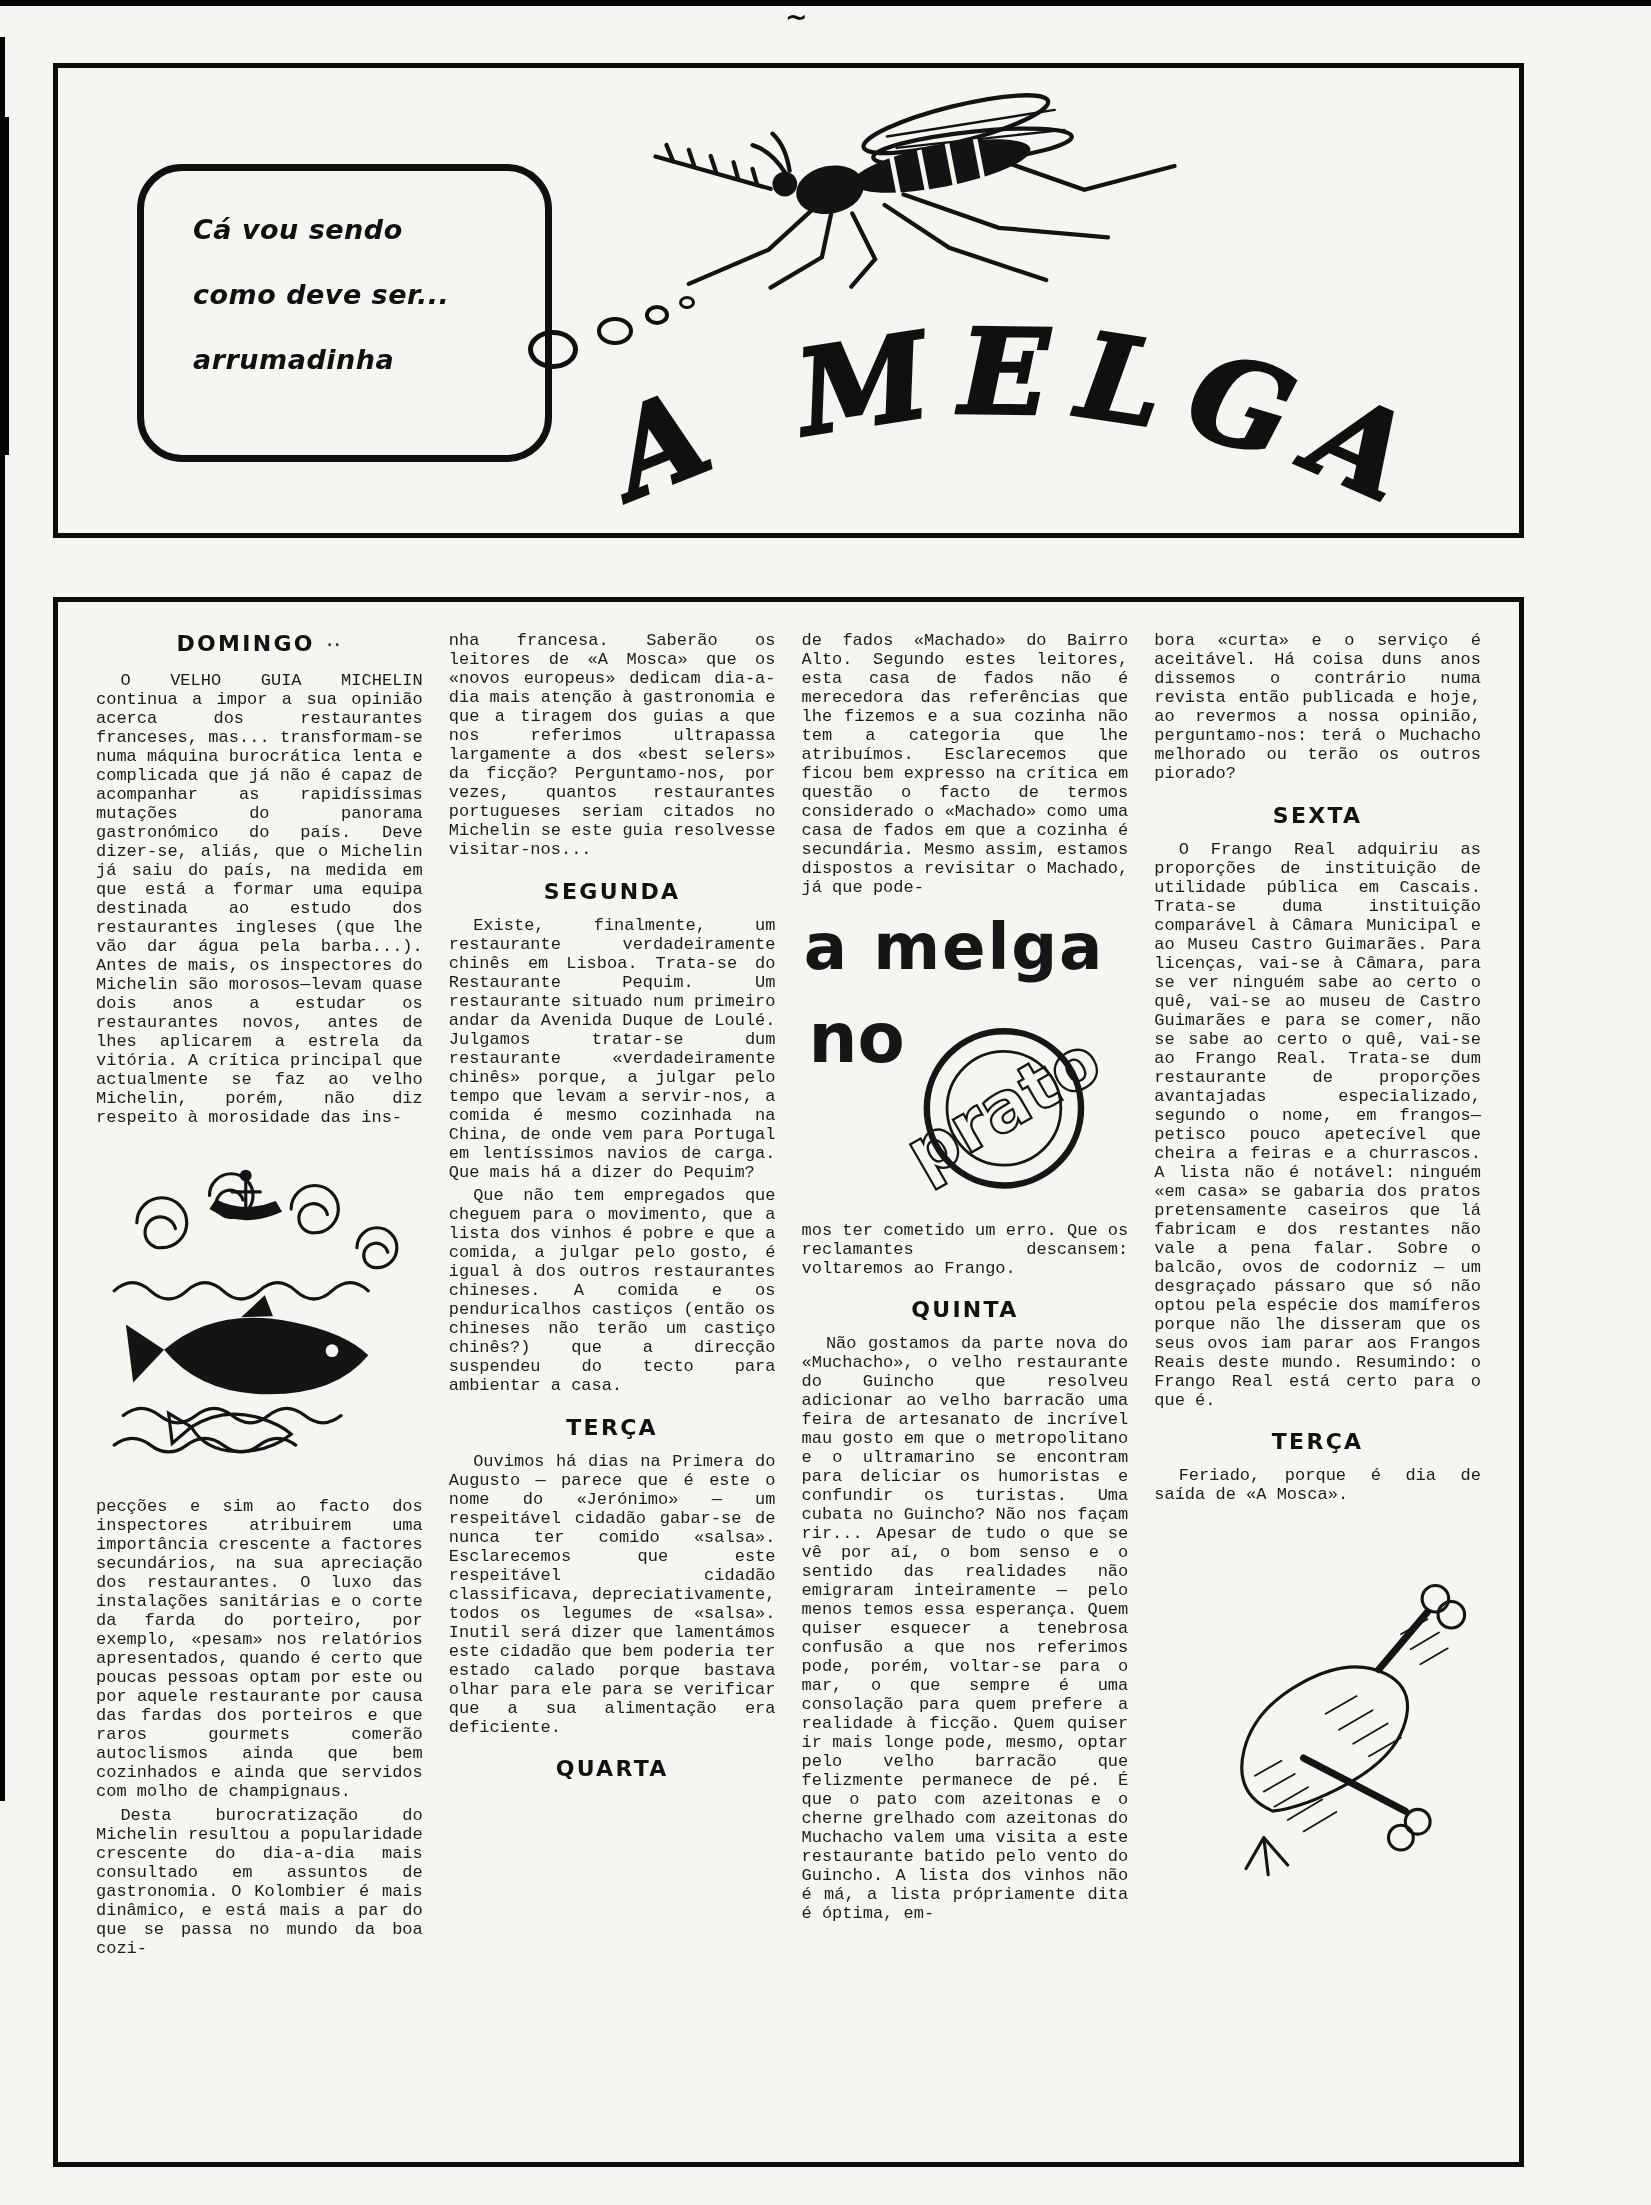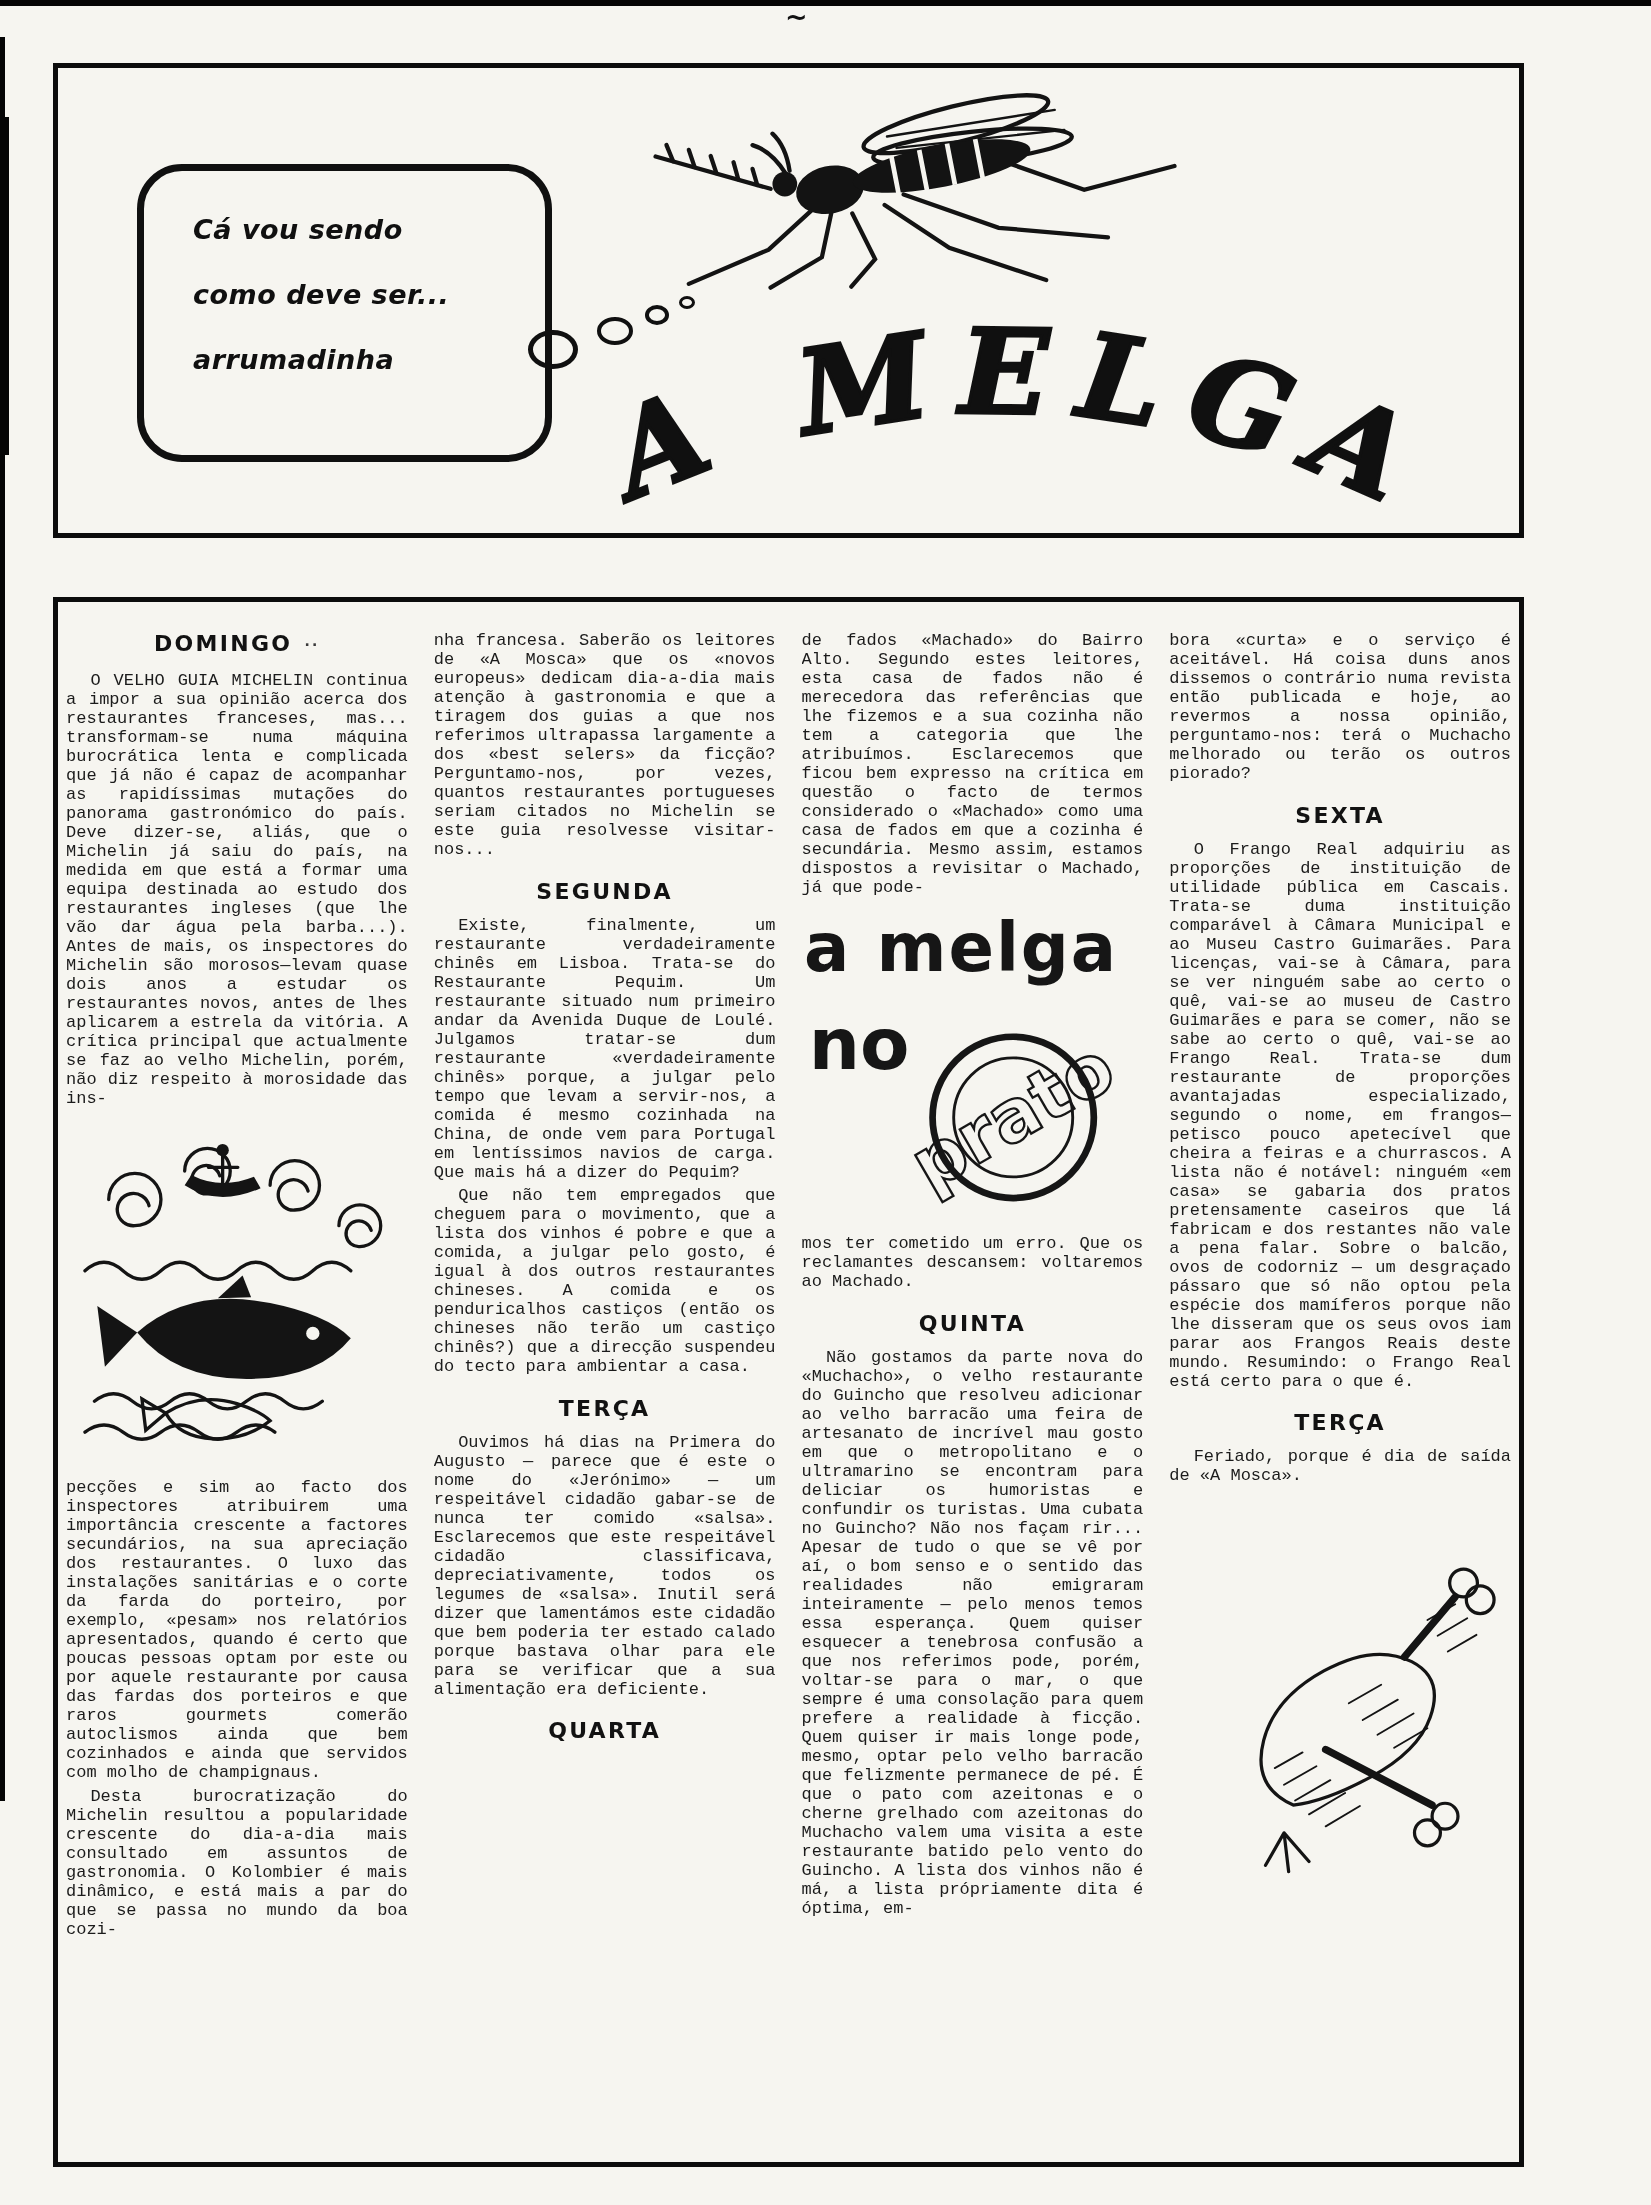--- a/index.html
+++ b/index.html
@@ -34,21 +34,21 @@
   .bdot { position:absolute; border:4.7px solid #101010; border-radius:50%; background:transparent; }
   .bdot1 { left:470px; top:262px; width:50px; height:39px; border-width:5.6px; }
   .bdot2 { left:539px; top:249px; width:36px;  height:28px; border-width:4.7px; }
   .bdot3 { left:587px; top:237px; width:24.4px;  height:20px; border-width:4.2px; }
   .bdot4 { left:621px; top:228px; width:16px;  height:13px; border-width:3.8px; }
 
   .mosquito { position:absolute; left:570px; top:12.2px; width:556px; height:210px; }
   .masthead { position:absolute; left:540px; top:217px; width:849px; height:259px; }
 
   
-  .columns { display:flex; gap:26px; padding:29px 8px; height:100%; }
+  .columns { display:flex; gap:26px; padding:29px 38px; height:100%; }
   .col { flex:1 1 0; min-width:0; overflow:hidden; font-size:17px; line-height:19px; text-align:justify; }
   .col p { margin:0 0 4.7px; text-indent:24.4px;font-family:Liberation Mono, monospace; }
   .col p.cont { text-indent:0; }
   .day-heading {
     font-family:"DejaVu Sans", sans-serif; font-weight:bold; font-size:22px;
     letter-spacing:2.3px; text-align:center; margin:22.5px 0 15px; color:#121212; white-space:nowrap;
   }
   .day-heading.first { margin-top:2.8px; }
   .heading-dots { font-size:14px; letter-spacing:2.3px; color:#3a3a3a; margin-left:12.2px;
                   position:relative; top:-4.7px; }
@@ -162,21 +162,21 @@
       <svg class="logo-illo" viewBox="0 0 712 650" style="font-size:36px">
         <text x="4" y="126" font-size="140" font-weight="bold" letter-spacing="4" font-family="'DejaVu Sans', sans-serif" fill="#161616">a melga</text>
         <text x="14" y="330" font-size="150" font-weight="bold" font-family="'DejaVu Sans', sans-serif" fill="#161616">no</text>
         <circle cx="440" cy="430" r="168" fill="none" stroke="#161616" stroke-width="14"></circle>
         <circle cx="440" cy="430" r="124" fill="none" stroke="#161616" stroke-width="6"></circle>
         <g transform="rotate(-30 440 430)">
           <text x="440" y="478" font-size="150" font-weight="bold" text-anchor="middle" font-family="'DejaVu Sans', sans-serif" fill="none" stroke="#161616" stroke-width="5">prato</text>
         </g>
       </svg>
 
-      <p class="cont">mos ter cometido um erro. Que os reclamantes descansem: voltaremos ao Machado.</p>
+      <p class="cont">mos ter cometido um erro. Que os reclamantes descansem: voltaremos ao Frango.</p>
       <div class="day-heading">QUINTA</div>
       <p>Não gostamos da parte nova do «Muchacho», o velho restaurante do Guincho que resolveu adicionar ao velho barracão uma feira de artesanato de incrível mau gosto em que o metropolitano e o ultramarino se encontram para deliciar os humoristas e confundir os turistas. Uma cubata no Guincho? Não nos façam rir... Apesar de tudo o que se vê por aí, o bom senso e o sentido das realidades não emigraram inteiramente — pelo menos temos essa esperança. Quem quiser esquecer a tenebrosa confusão a que nos referimos pode, porém, voltar-se para o mar, o que sempre é uma consolação para quem prefere a realidade à ficção. Quem quiser ir mais longe pode, mesmo, optar pelo velho barracão que felizmente permanece de pé. É que o pato com azeitonas e o cherne grelhado com azeitonas do Muchacho valem uma visita a este restaurante batido pelo vento do Guincho. A lista dos vinhos não é má, a lista própriamente dita é óptima, em-</p>
     </div>
 
     <div class="col">
       <p class="cont">bora «curta» e o serviço é aceitável. Há coisa duns anos dissemos o contrário numa revista então publicada e hoje, ao revermos a nossa opinião, perguntamo-nos: terá o Muchacho melhorado ou terão os outros piorado?</p>
       <div class="day-heading">SEXTA</div>
       <p>O Frango Real adquiriu as proporções de instituição de utilidade pública em Cascais. Trata-se duma instituição comparável à Câmara Municipal e ao Museu Castro Guimarães. Para licenças, vai-se à Câmara, para se ver ninguém sabe ao certo o quê, vai-se ao museu de Castro Guimarães e para se comer, não se sabe ao certo o quê, vai-se ao Frango Real. Trata-se dum restaurante de proporções avantajadas especializado, segundo o nome, em frangos—petisco pouco apetecível que cheira a feiras e a churrascos. A lista não é notável: ninguém «em casa» se gabaria dos pratos pretensamente caseiros que lá fabricam e dos restantes não vale a pena falar. Sobre o balcão, ovos de codorniz — um desgraçado pássaro que só não optou pela espécie dos mamíferos porque não lhe disseram que os seus ovos iam parar aos Frangos Reais deste mundo. Resumindo: o Frango Real está certo para o que é.</p>
       <div class="day-heading">TERÇA</div>
       <p>Feriado, porque é dia de saída de «A Mosca».</p>

